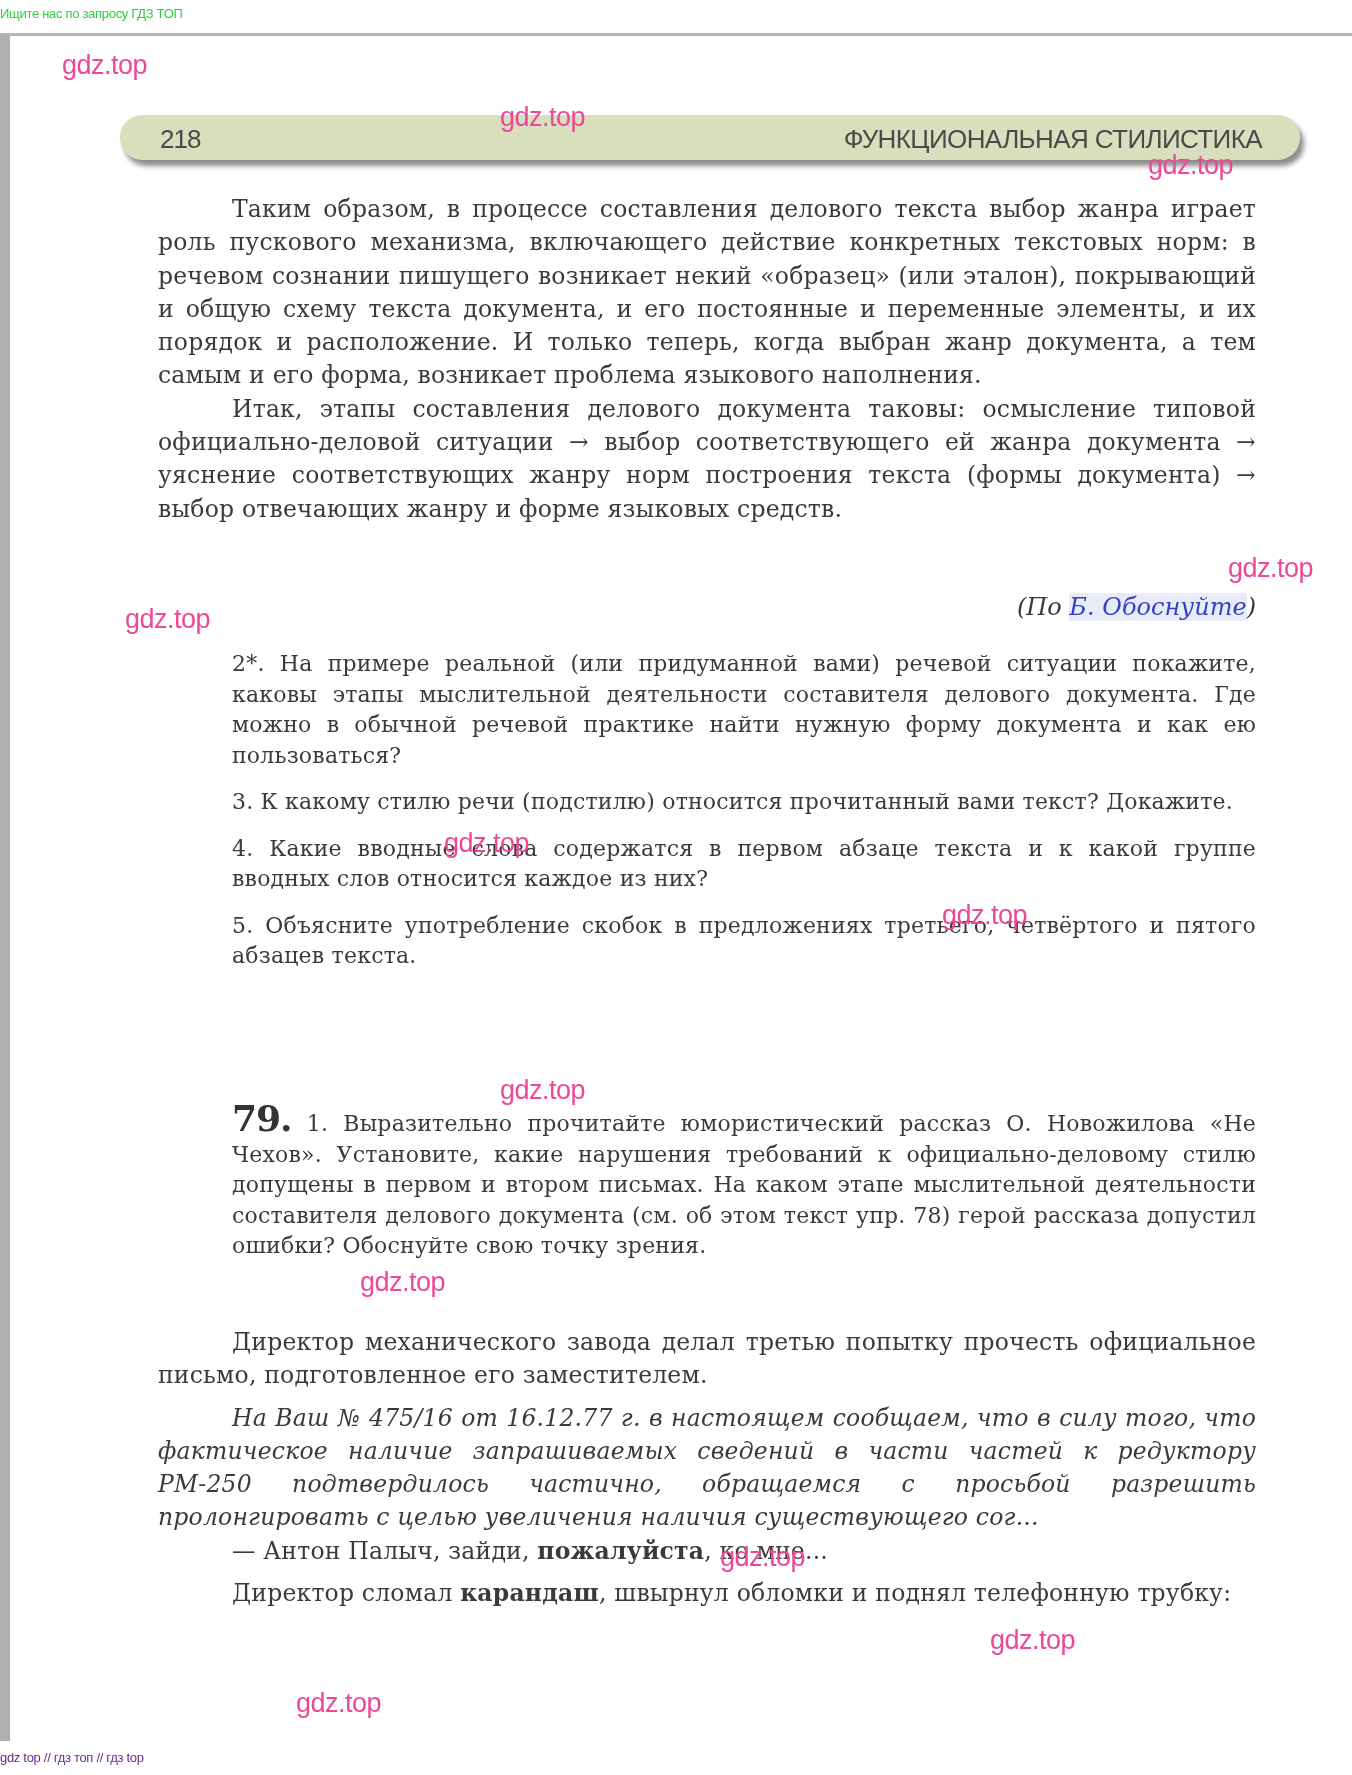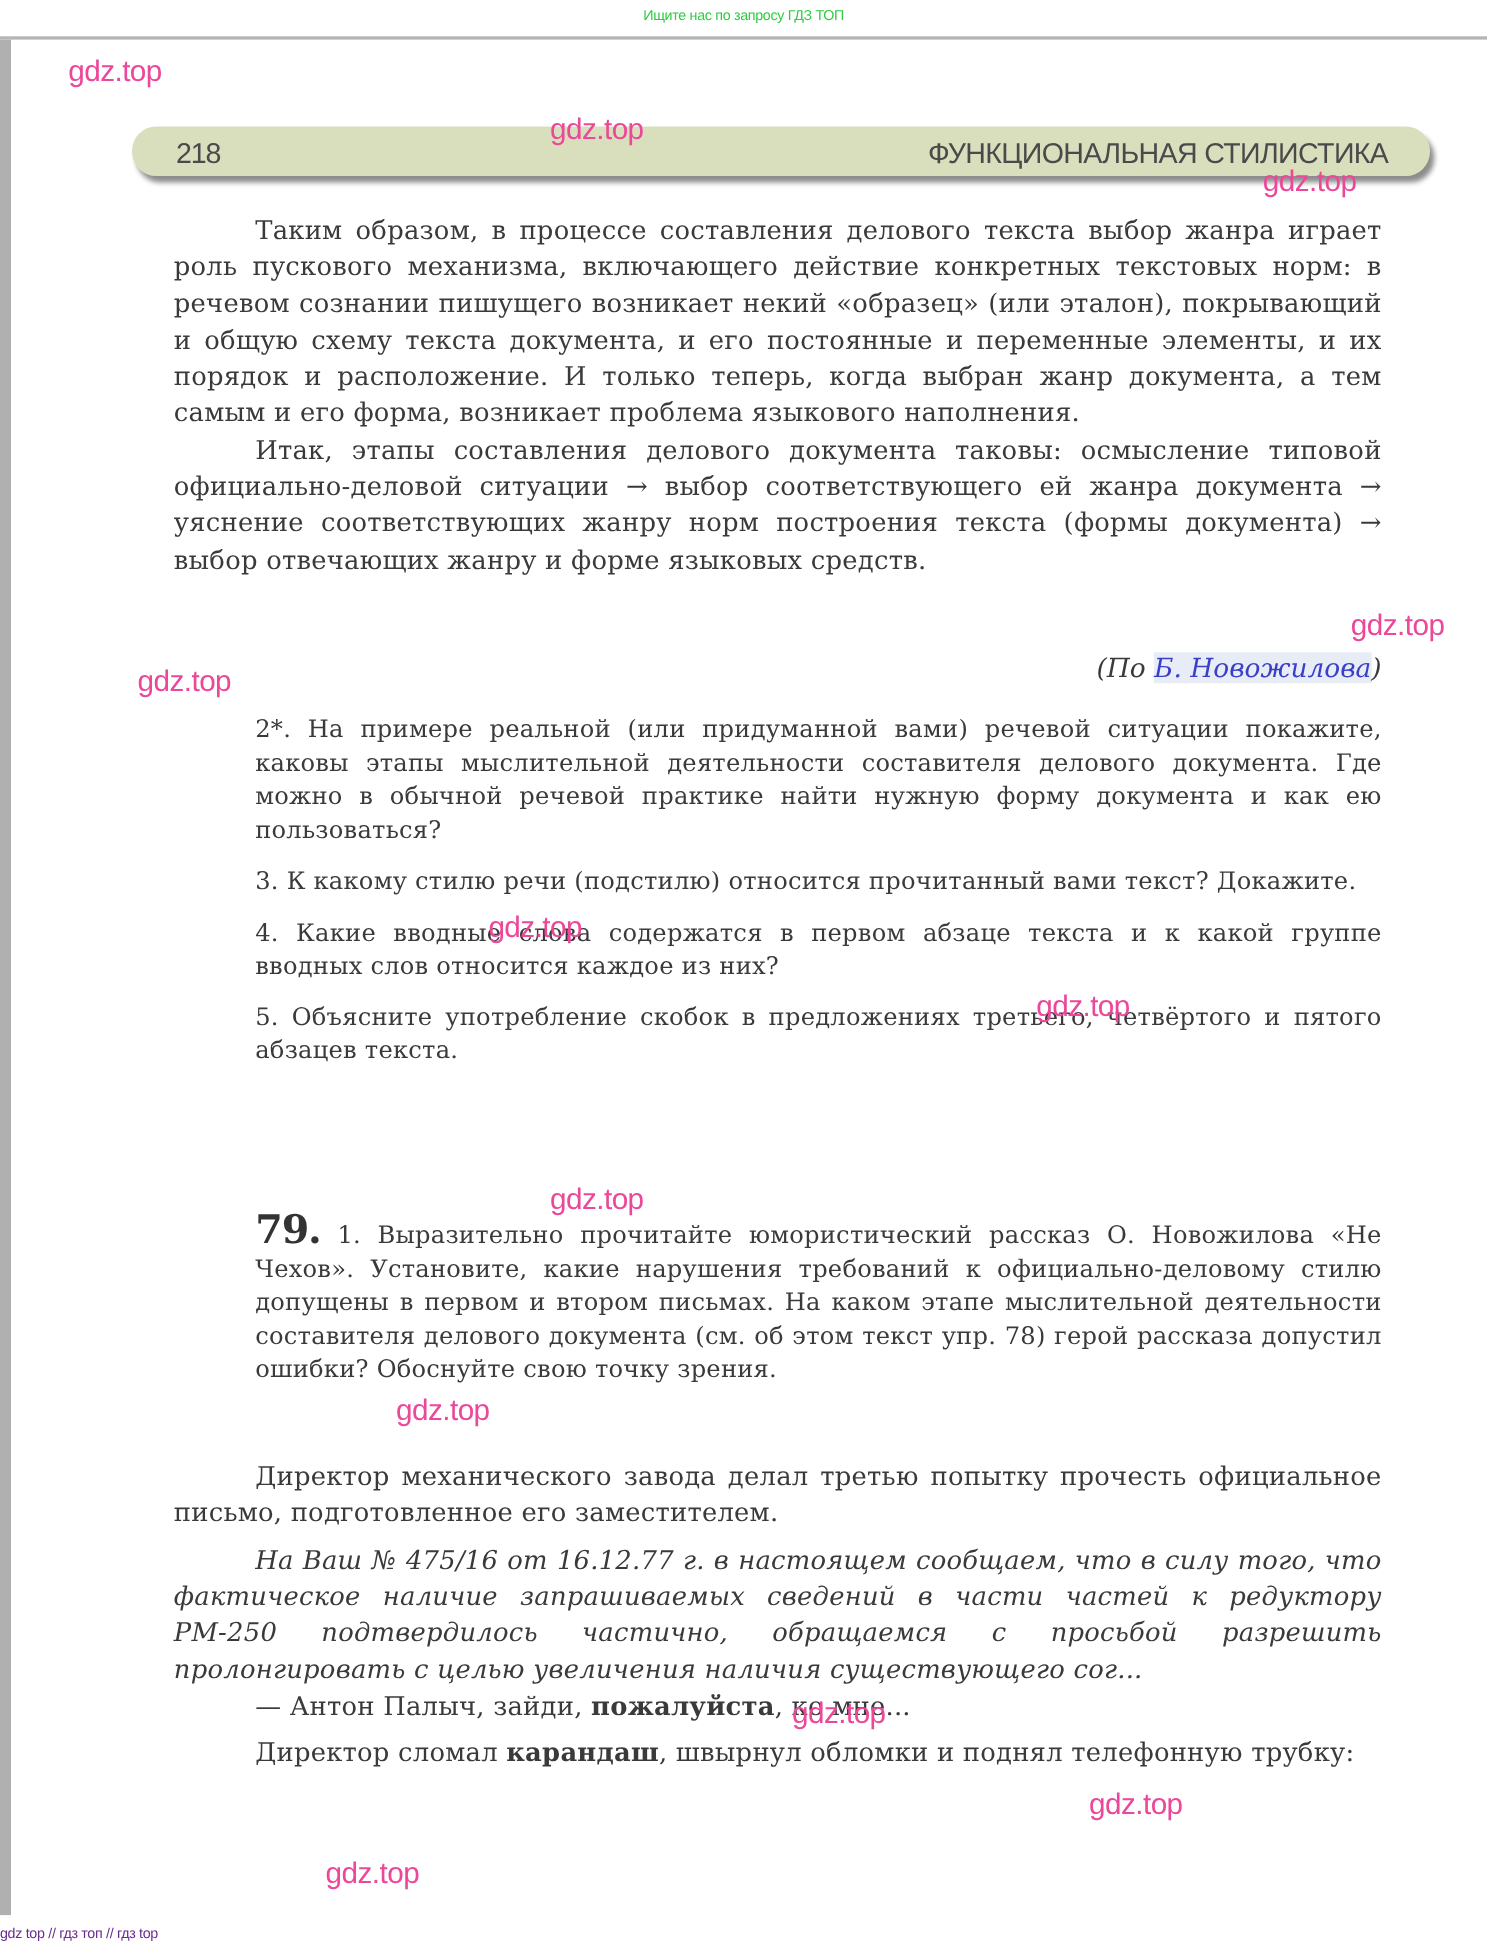--- a/index.html
+++ b/index.html
@@ -3,21 +3,21 @@
   <meta charset="utf-8">
   <style>
     html, body { margin: 0; padding: 0; }
     body {
       width: 1352px; height: 1775px; position: relative; overflow: hidden;
       background: #ffffff;
       font-family: "DejaVu Serif", "Liberation Serif", serif;
       color: #333333;
     }
     .top-banner {
-      position: absolute; left: 0; top: 6px; width: 1352px; text-align: center;
+      position: absolute; left: 0; top: 6px; width: 1352px; text-align: left;
       font-family: "Liberation Sans", sans-serif; font-size: 13px; color: #2ecc40;
       letter-spacing: -0.3px;
     }
     .top-rule { position: absolute; left: 0; top: 33px; width: 1352px; height: 3px; background: #b5b5b5; }
     .left-border { position: absolute; left: 0; top: 36px; width: 10px; height: 1705px; background: #b0b0b0; }
     .watermark {
       position: absolute; font-family: "Liberation Sans", sans-serif; font-size: 27px;
       color: #ec4899; letter-spacing: -0.5px; line-height: 1;
     }
     .header-band {
@@ -65,21 +65,21 @@
   <span class="page-number">218</span>
   <span class="running-title">ФУНКЦИОНАЛЬНАЯ СТИЛИСТИКА</span>
 </div>
 
 <div class="text-block" style="top:193px;">
   <p class="para">Таким образом, в процессе составления делового текста выбор жанра играет роль пускового механизма, включающего действие конкретных текстовых норм: в речевом сознании пишущего возникает некий «образец» (или эталон), покрывающий и общую схему текста документа, и его постоянные и переменные элементы, и их порядок и расположение. И только теперь, когда выбран жанр документа, а тем самым и его форма, возникает проблема языкового наполнения.</p>
   <p class="para">Итак, этапы составления делового документа таковы: осмысление типовой официально-деловой ситуации → выбор соответствующего ей жанра документа → уяснение соответствующих жанру норм построения текста (формы документа) → выбор отвечающих жанру и форме языковых средств.</p>
 </div>
 
 <div class="attribution">
-  <span>(По </span><span class="link-hl">Б. Новожилова</span><span>)</span>
+  <span>(По </span><span class="link-hl">Б. Обоснуйте</span><span>)</span>
 </div>
 
 <div class="text-block" style="top:649px; left:232px; width:1024px;">
   <p class="task">2*. На примере реальной (или придуманной вами) речевой ситуации покажите, каковы этапы мыслительной деятельности составителя делового документа. Где можно в обычной речевой практике найти нужную форму документа и как ею пользоваться?</p>
   <p class="task" style="margin-top:16px;">3. К какому стилю речи (подстилю) относится прочитанный вами текст? Докажите.</p>
   <p class="task" style="margin-top:16px;">4. Какие вводные слова содержатся в первом абзаце текста и к какой группе вводных слов относится каждое из них?</p>
   <p class="task" style="margin-top:16px;">5. Объясните употребление скобок в предложениях третьего, четвёртого и пятого абзацев текста.</p>
 </div>
 
 <div class="text-block" style="top:1103px; left:232px; width:1024px;">

